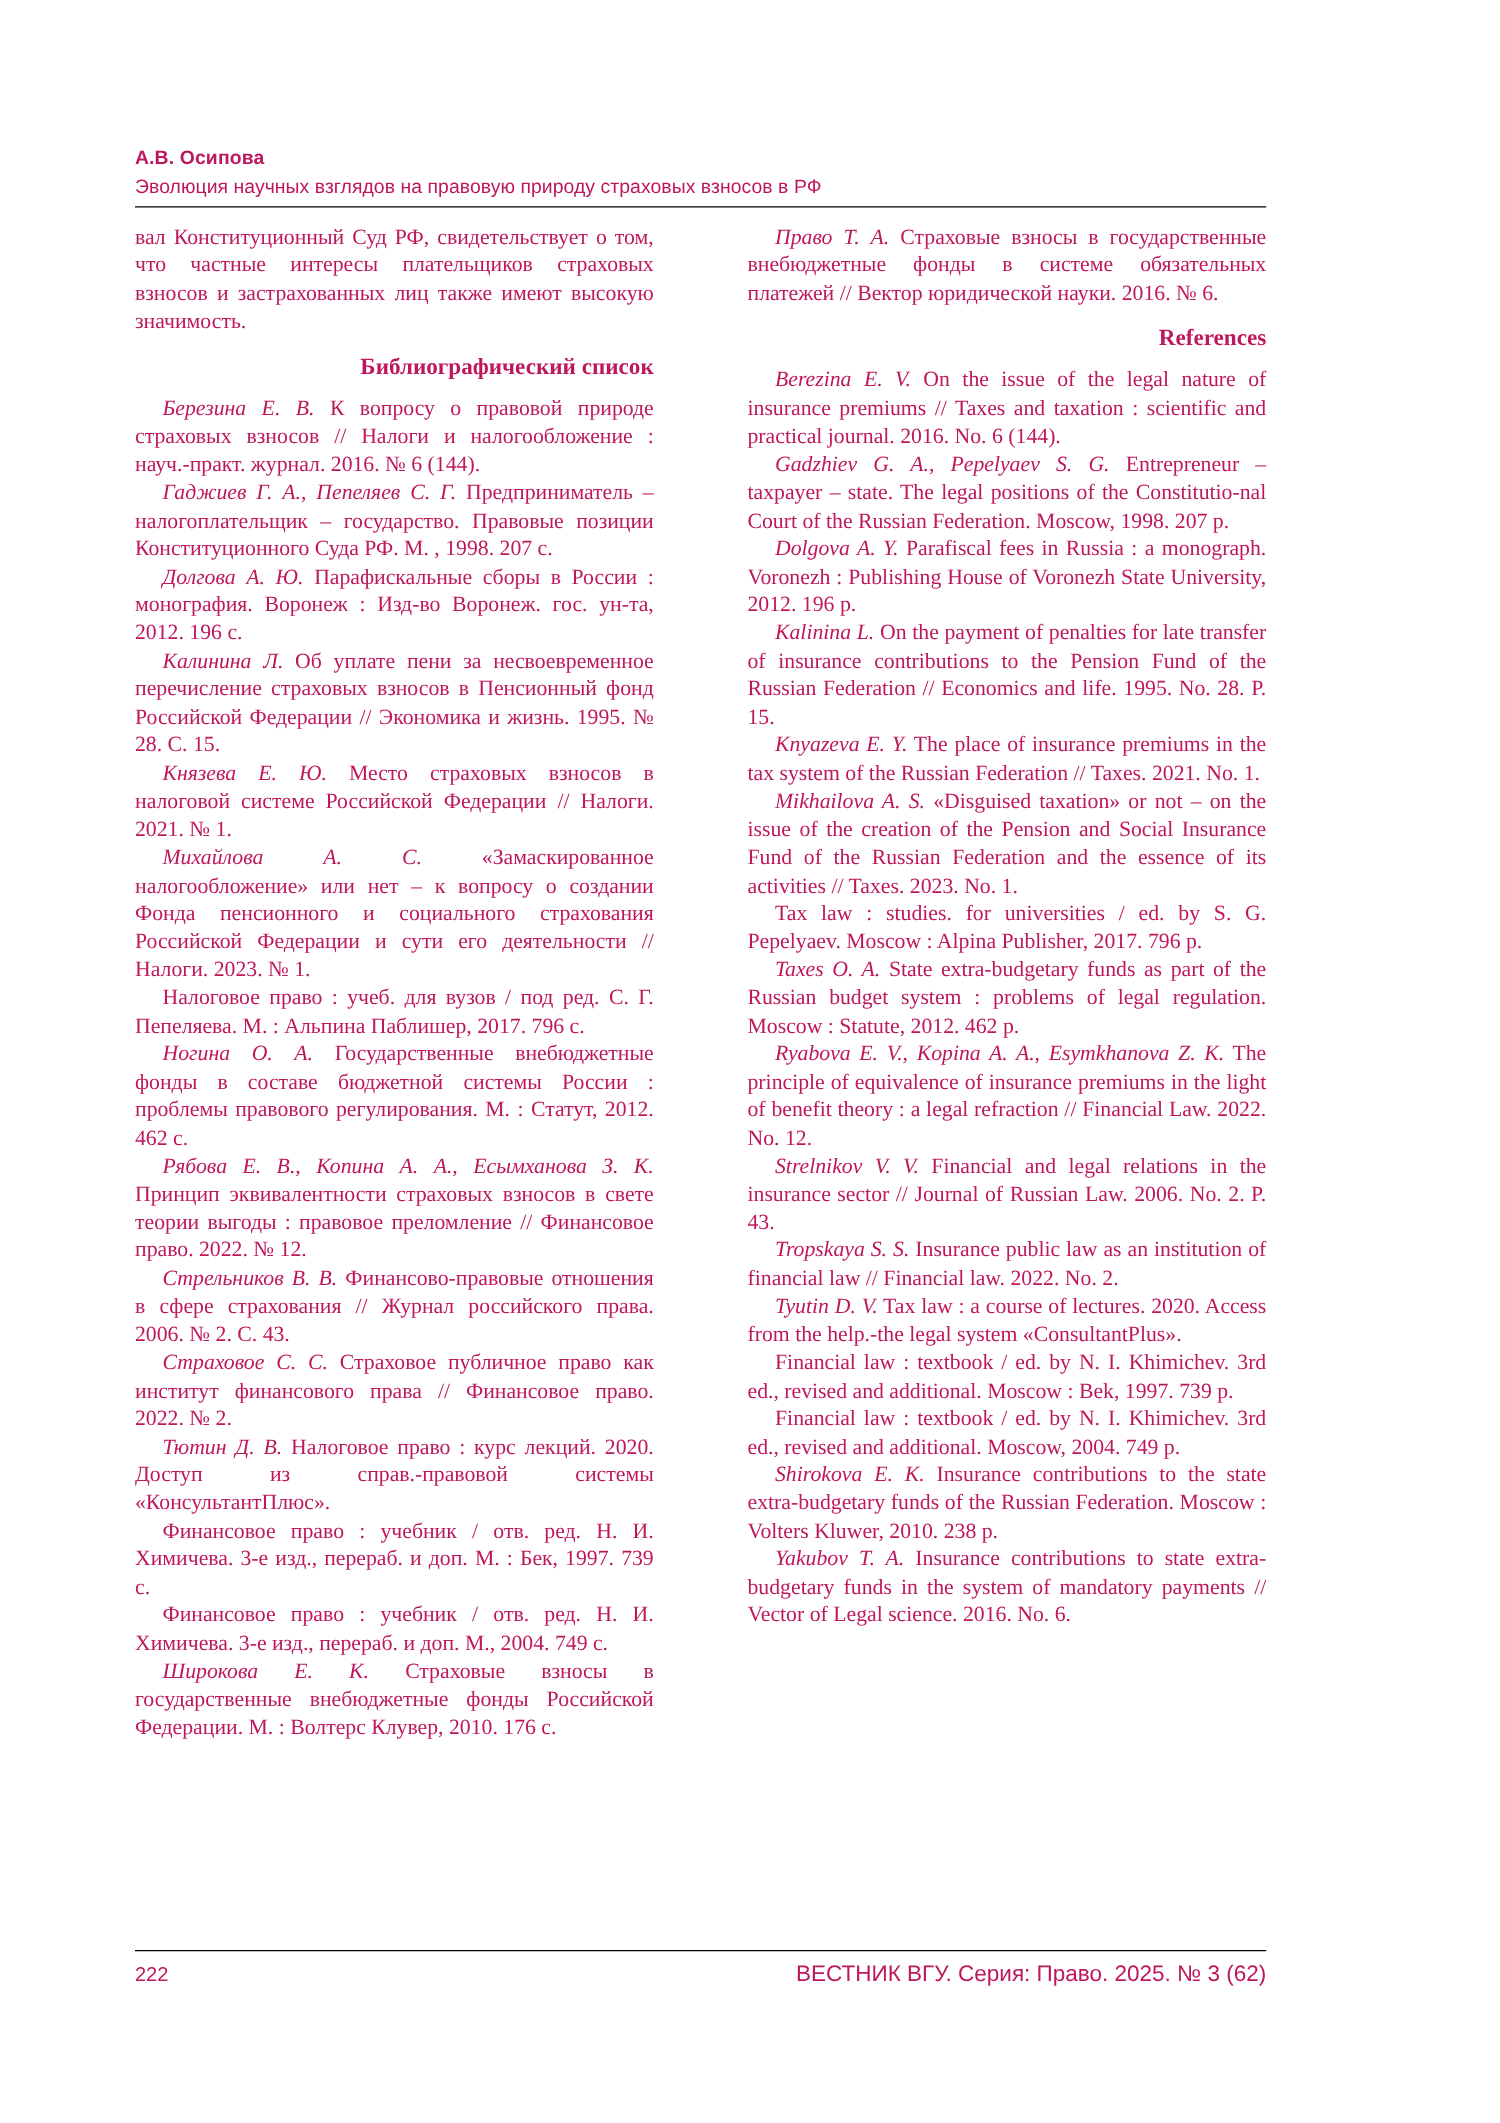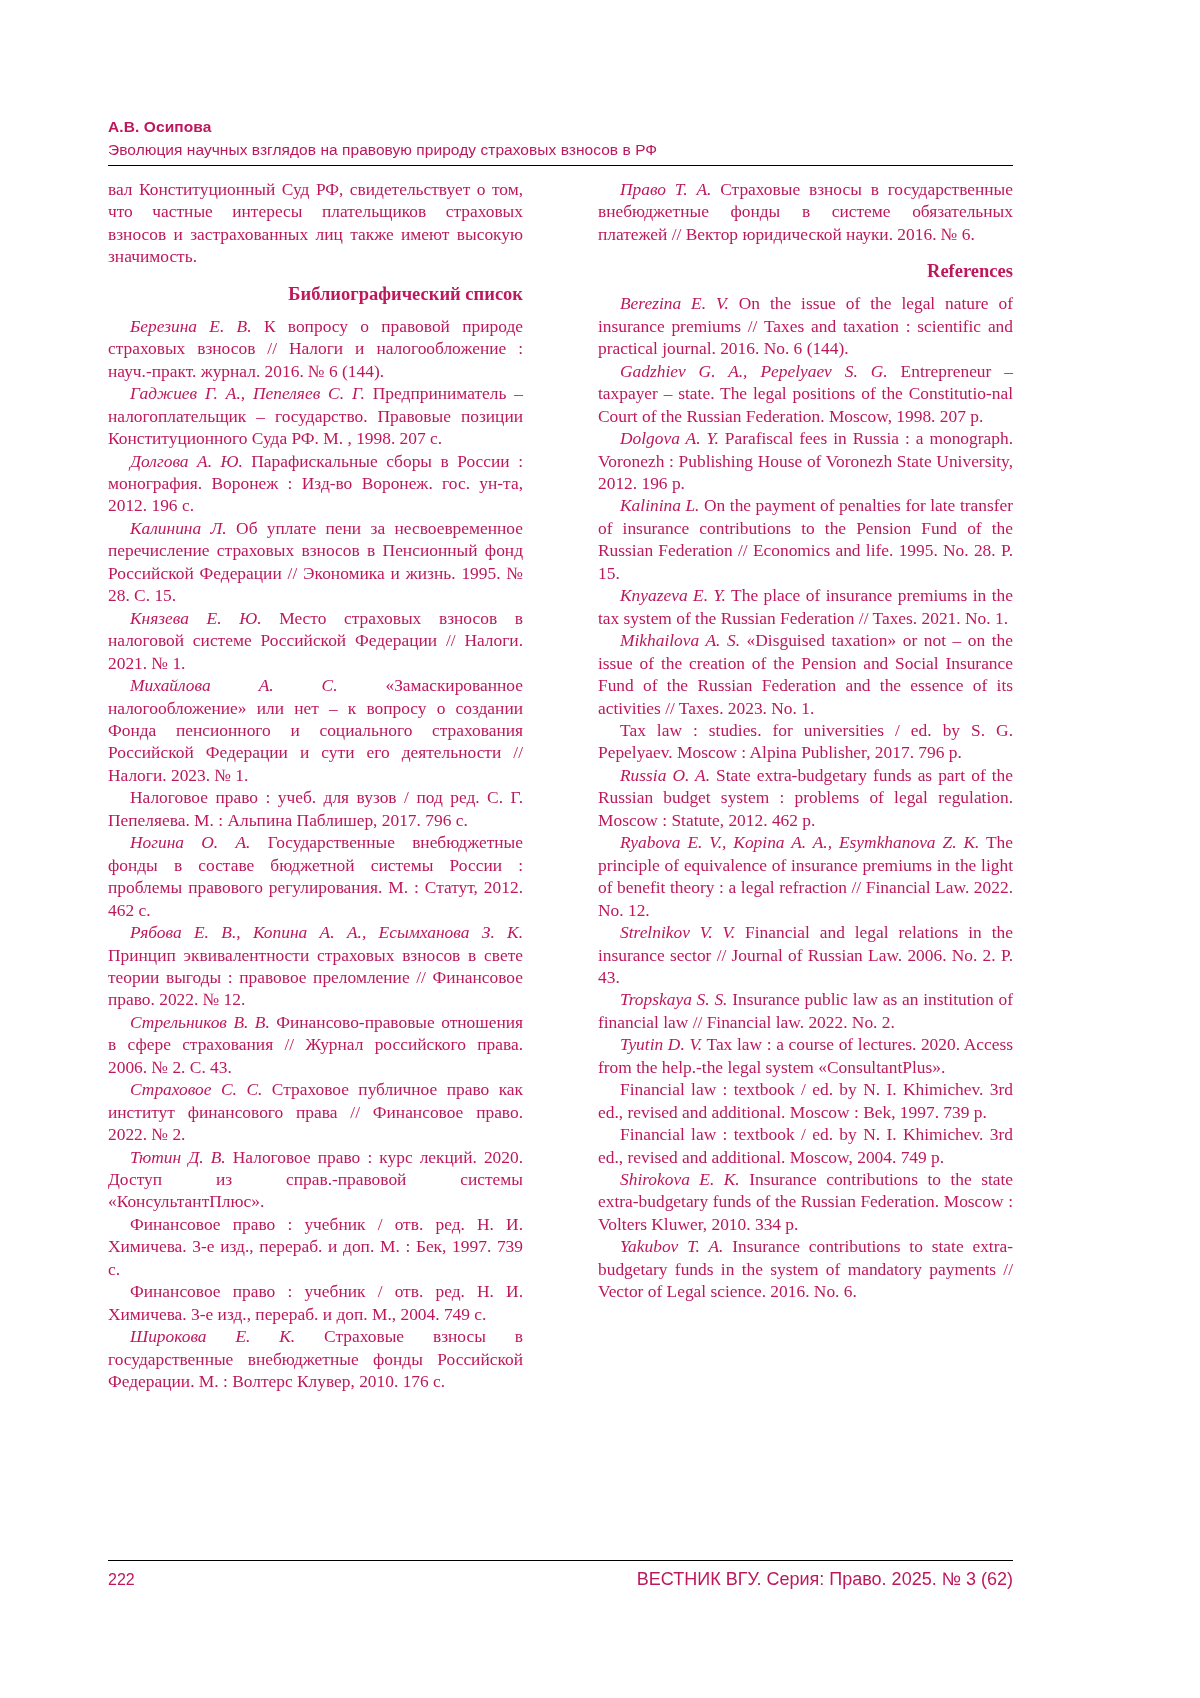--- a/index.html
+++ b/index.html
@@ -137,28 +137,28 @@
         <p class="indent"><i>Право Т. А.</i><span> Страховые взносы в государственные внебюджетные фонды в системе обязательных платежей // Вектор юридической науки. 2016. № 6.</span></p>
         <div class="sec-title lat">References</div>
         <div id="en-list">
             <p class="indent"><i>Berezina E. V.</i><span> On the issue of the legal nature of insurance premiums // Taxes and taxation : scientific and practical journal. 2016. No. 6 (144).</span></p>
             <p class="indent"><i>Gadzhiev G. A., Pepelyaev S. G.</i><span> Entrepreneur – taxpayer – state. The legal positions of the Constitutio-nal Court of the Russian Federation. Moscow, 1998. 207 p.</span></p>
             <p class="indent"><i>Dolgova A. Y.</i><span> Parafiscal fees in Russia : a monograph. Voronezh : Publishing House of Voronezh State University, 2012. 196 p.</span></p>
             <p class="indent"><i>Kalinina L.</i><span> On the payment of penalties for late transfer of insurance contributions to the Pension Fund of the Russian Federation // Economics and life. 1995. No. 28. P. 15.</span></p>
             <p class="indent"><i>Knyazeva E. Y.</i><span> The place of insurance premiums in the tax system of the Russian Federation // Taxes. 2021. No. 1.</span></p>
             <p class="indent"><i>Mikhailova A. S.</i><span> «Disguised taxation» or not – on the issue of the creation of the Pension and Social Insurance Fund of the Russian Federation and the essence of its activities // Taxes. 2023. No. 1.</span></p>
             <p class="indent"><span>Tax law : studies. for universities / ed. by S. G. Pepelyaev. Moscow : Alpina Publisher, 2017. 796 p.</span></p>
-            <p class="indent"><i>Russia O. A.</i><span> State extra-budgetary funds as part of the Russian budget system : problems of legal regulation. Moscow : Statute, 2012. 462 p.</span></p>
+            <p class="indent"><i>Taxes O. A.</i><span> State extra-budgetary funds as part of the Russian budget system : problems of legal regulation. Moscow : Statute, 2012. 462 p.</span></p>
             <p class="indent"><i>Ryabova E. V., Kopina A. A., Esymkhanova Z. K.</i><span> The principle of equivalence of insurance premiums in the light of benefit theory : a legal refraction // Financial Law. 2022. No. 12.</span></p>
             <p class="indent"><i>Strelnikov V. V.</i><span> Financial and legal relations in the insurance sector // Journal of Russian Law. 2006. No. 2. P. 43.</span></p>
             <p class="indent"><i>Tropskaya S. S.</i><span> Insurance public law as an institution of financial law // Financial law. 2022. No. 2.</span></p>
             <p class="indent"><i>Tyutin D. V.</i><span> Tax law : a course of lectures. 2020. Access from the help.-the legal system «ConsultantPlus».</span></p>
             <p class="indent"><span>Financial law : textbook / ed. by N. I. Khimichev. 3rd ed., revised and additional. Moscow : Bek, 1997. 739 p.</span></p>
             <p class="indent"><span>Financial law : textbook / ed. by N. I. Khimichev. 3rd ed., revised and additional. Moscow, 2004. 749 p.</span></p>
-            <p class="indent"><i>Shirokova E. K.</i><span> Insurance contributions to the state extra-budgetary funds of the Russian Federation. Moscow : Volters Kluwer, 2010. 334 p.</span></p>
+            <p class="indent"><i>Shirokova E. K.</i><span> Insurance contributions to the state extra-budgetary funds of the Russian Federation. Moscow : Volters Kluwer, 2010. 238 p.</span></p>
             <p class="indent"><i>Yakubov T. A.</i><span> Insurance contributions to state extra-budgetary funds in the system of mandatory payments // Vector of Legal science. 2016. No. 6.</span></p>
           </div>
       </div>
 
     </div>
   </div>
 
   <div class="footer">
     <hr class="footer-rule">
     <div class="footer-row">

